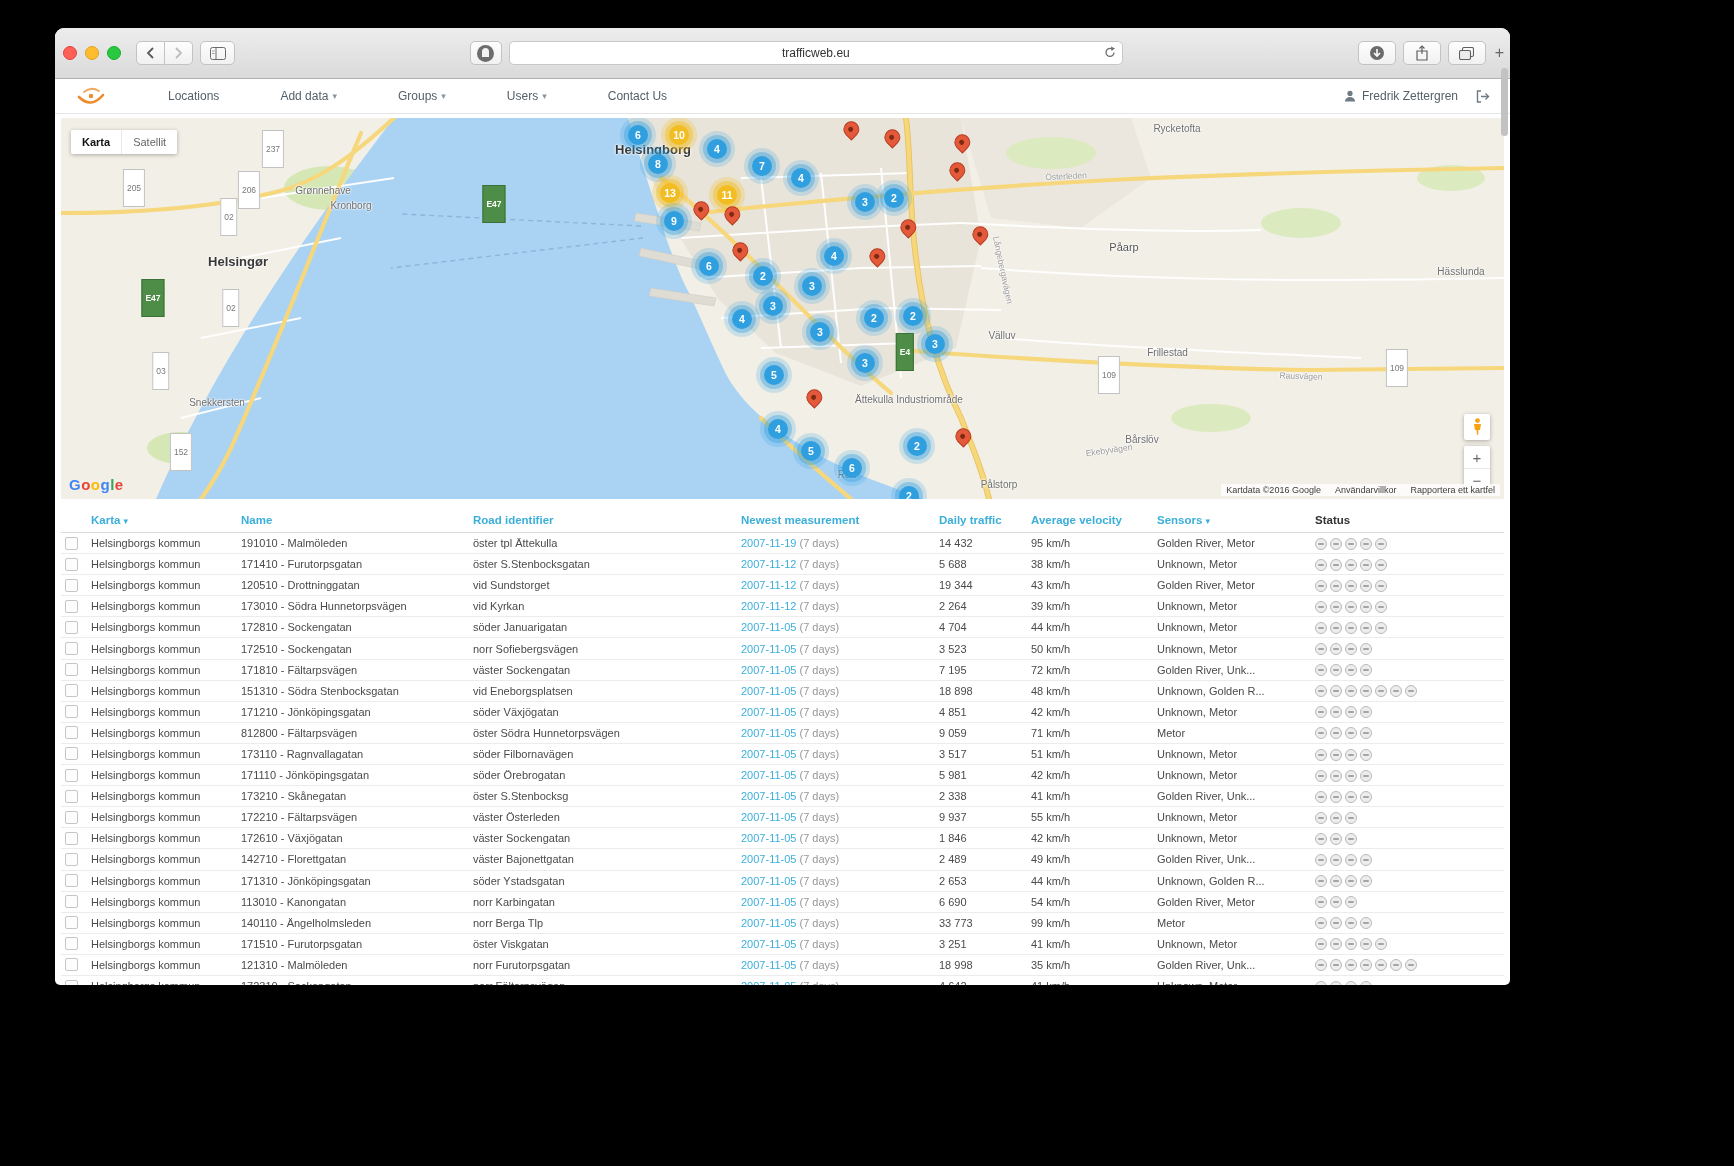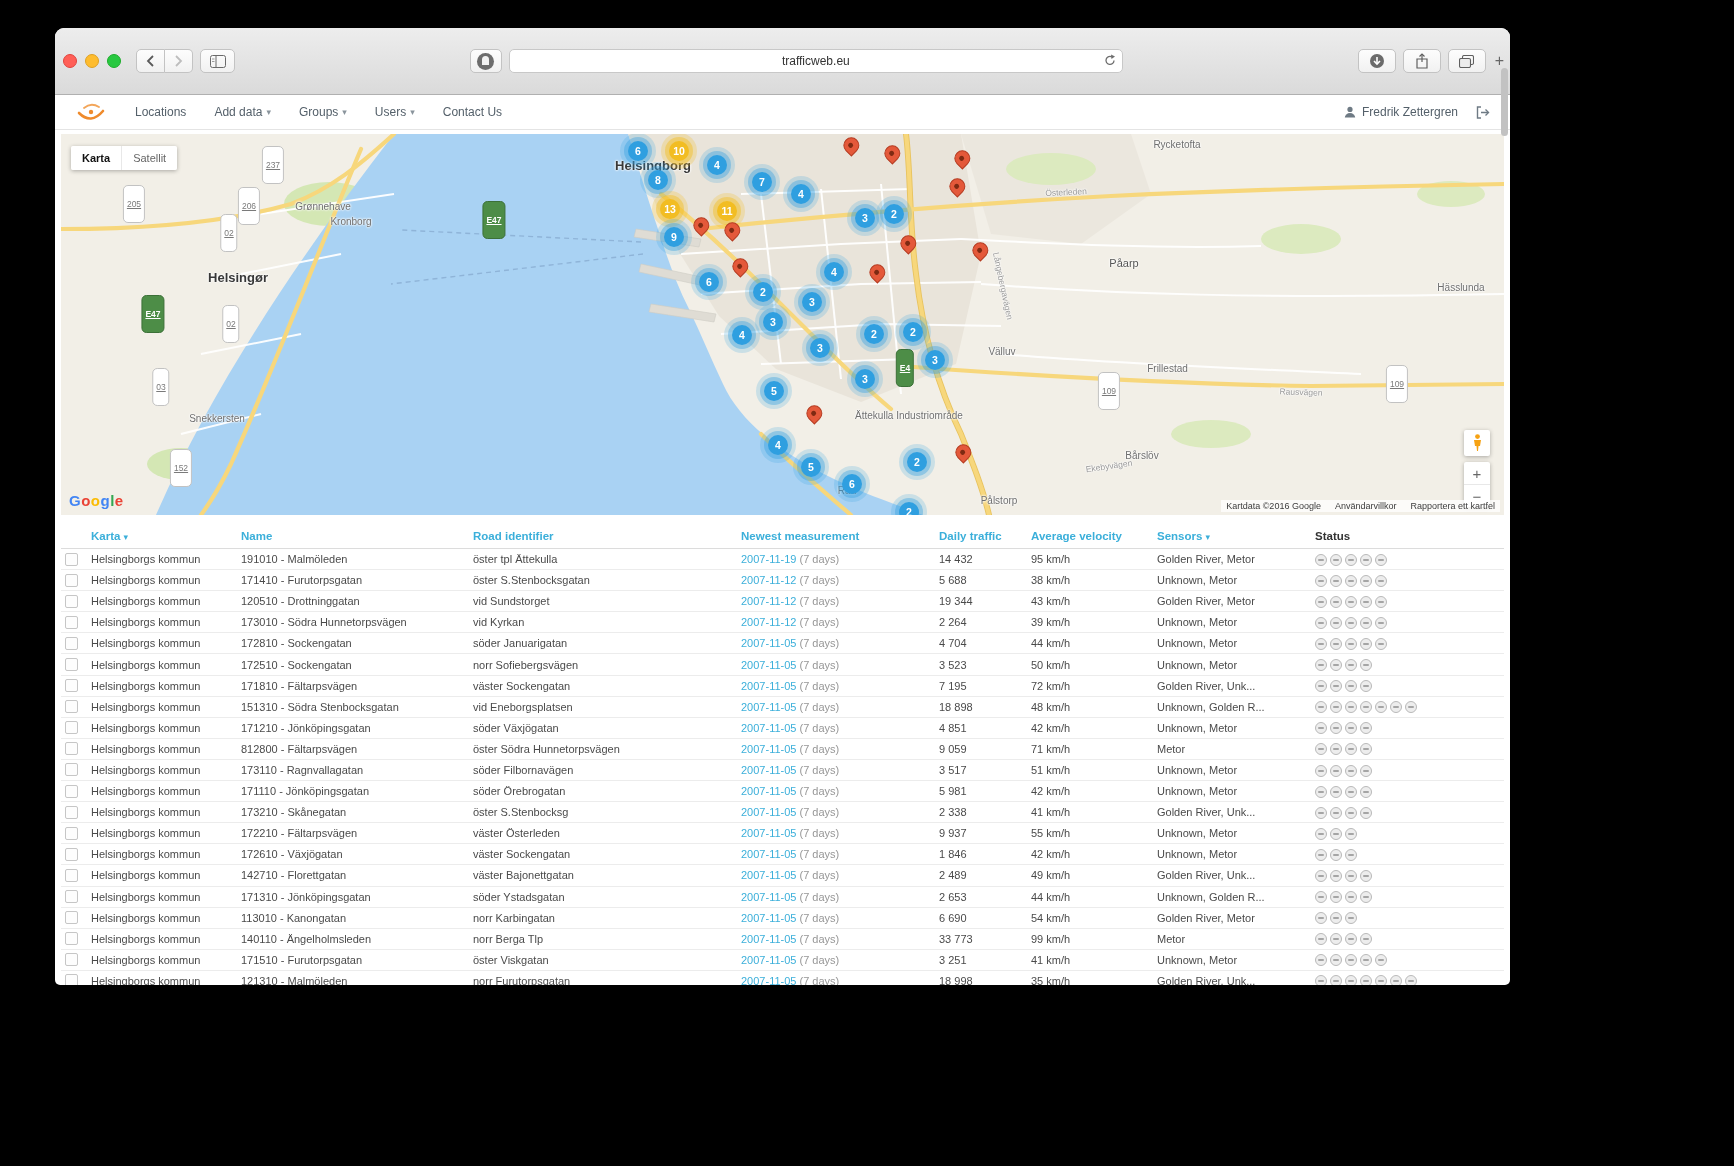--- a/index.html
+++ b/index.html
@@ -2,21 +2,21 @@
 <html><head>
 <meta charset="utf-8">
 <style>
   html,body{margin:0;padding:0;}
   body{width:1734px;height:1166px;background:#000;position:relative;overflow:hidden;
        font-family:"Liberation Sans","DejaVu Sans",sans-serif;}
   .window{position:absolute;left:55px;top:28px;width:1455px;height:957px;background:#fff;
           border-radius:9px 9px 5px 5px;overflow:hidden;}
   
   .toolbar{height:34px;background:linear-gradient(#ededed,#dadada);border-bottom:1px solid #b0b0b0;
-           display:flex;align-items:center;padding:16px 8px;gap:7px;}
+           display:flex;align-items:center;padding:8px 8px;gap:7px;}
   .lights{display:flex;gap:8px;margin-right:8px;}
   .light{width:12px;height:12px;border-radius:50%;}
   .light.red{background:#ff5f57;border:1px solid #e0443e;}
   .light.yellow{background:#febc2e;border:1px solid #dea123;}
   .light.green{background:#28c840;border:1px solid #1dad2b;}
   .tbtn{background:linear-gradient(#fdfdfd,#f1f1f1);border:1px solid #c3c3c3;border-radius:5px;
         height:22px;display:flex;align-items:center;justify-content:center;color:#585858;}
   .navgrp{display:flex;}
   .navgrp .tbtn{width:27px;}
   .navgrp .tbtn:first-child{border-radius:5px 0 0 5px;}
@@ -28,34 +28,34 @@
                  border-radius:4px 4px 0 0;}
   .urlbar{width:612px;height:22px;background:#fff;border:1px solid #c8c8c8;border-radius:5px;
           display:flex;align-items:center;justify-content:center;position:relative;font-size:12px;color:#333;}
   .urlbar .reload{position:absolute;right:6px;top:4px;}
   .rightbtns{margin-left:auto;display:flex;gap:7px;align-items:center;}
   .rightbtns .tbtn{width:36px;}
   .plusbtn{font-size:16px;color:#666;padding:0 2px;margin-right:-4px;}
   
   .navbar{height:34px;background:#fff;border-bottom:1px solid #e4e4e4;display:flex;align-items:center;
           padding:0 20px;gap:28px;font-size:12px;color:#54606a;}
-  .nav-item{cursor:default;display:flex;align-items:center;gap:4px;}
+  .nav-item{cursor:default;display:flex;align-items:center;gap:4px;margin-left:33px;}
   .nav-item.has-caret::after{content:"▾";font-size:9px;color:#8a949c;}
   .nav-right{margin-left:auto;display:flex;align-items:center;gap:18px;}
   .userbox{display:flex;align-items:center;gap:6px;justify-content:center;}
   
   .map{position:relative;margin:4px 6px 0;height:381px;background:#a9d2f3;overflow:hidden;}
   .map svg.base{position:absolute;inset:0;}
   .maplabel{position:absolute;transform:translate(-50%,-50%);font-size:10px;color:#6f6f6f;white-space:nowrap;
             text-shadow:0 0 2px #fff,0 0 2px #fff,0 0 3px #fff;}
   .maplabel.city{font-size:13px;color:#383838;font-weight:bold;}
   .maplabel.town{font-size:11px;color:#555;}
   .maplabel.street{font-size:8.5px;color:#9a9a9a;}
-  .badge{position:absolute;transform:translate(-50%,-50%);font-size:8.5px;padding:13px 3px;border-radius:5px;
-         background:#fff;color:#7a7a7a;border:1px solid #c2c2c2;white-space:nowrap;text-decoration:underline;}
+  .badge{position:absolute;transform:translate(-50%,-50%);font-size:8.5px;padding:13px 3px;border-radius:0;
+         background:#fff;color:#7a7a7a;border:1px solid #c2c2c2;white-space:nowrap;}
   .badge.e{background:#4d8d47;color:#fff;border-color:#3c7038;font-weight:bold;}
   .cluster{position:absolute;width:36px;height:36px;transform:translate(-50%,-50%);}
   .cluster .r1{position:absolute;inset:0;border-radius:50%;}
   .cluster .r2{position:absolute;inset:4px;border-radius:50%;}
   .cluster .core{position:absolute;inset:8px;border-radius:50%;display:flex;align-items:center;
                  justify-content:center;font-size:10.5px;font-weight:bold;color:#fff;}
   .cluster.blue .r1{background:rgba(47,159,224,.20);}
   .cluster.blue .r2{background:rgba(47,159,224,.38);}
   .cluster.blue .core{background:#2f9fe0;}
   .cluster.yellow .r1{background:rgba(242,189,34,.25);}

